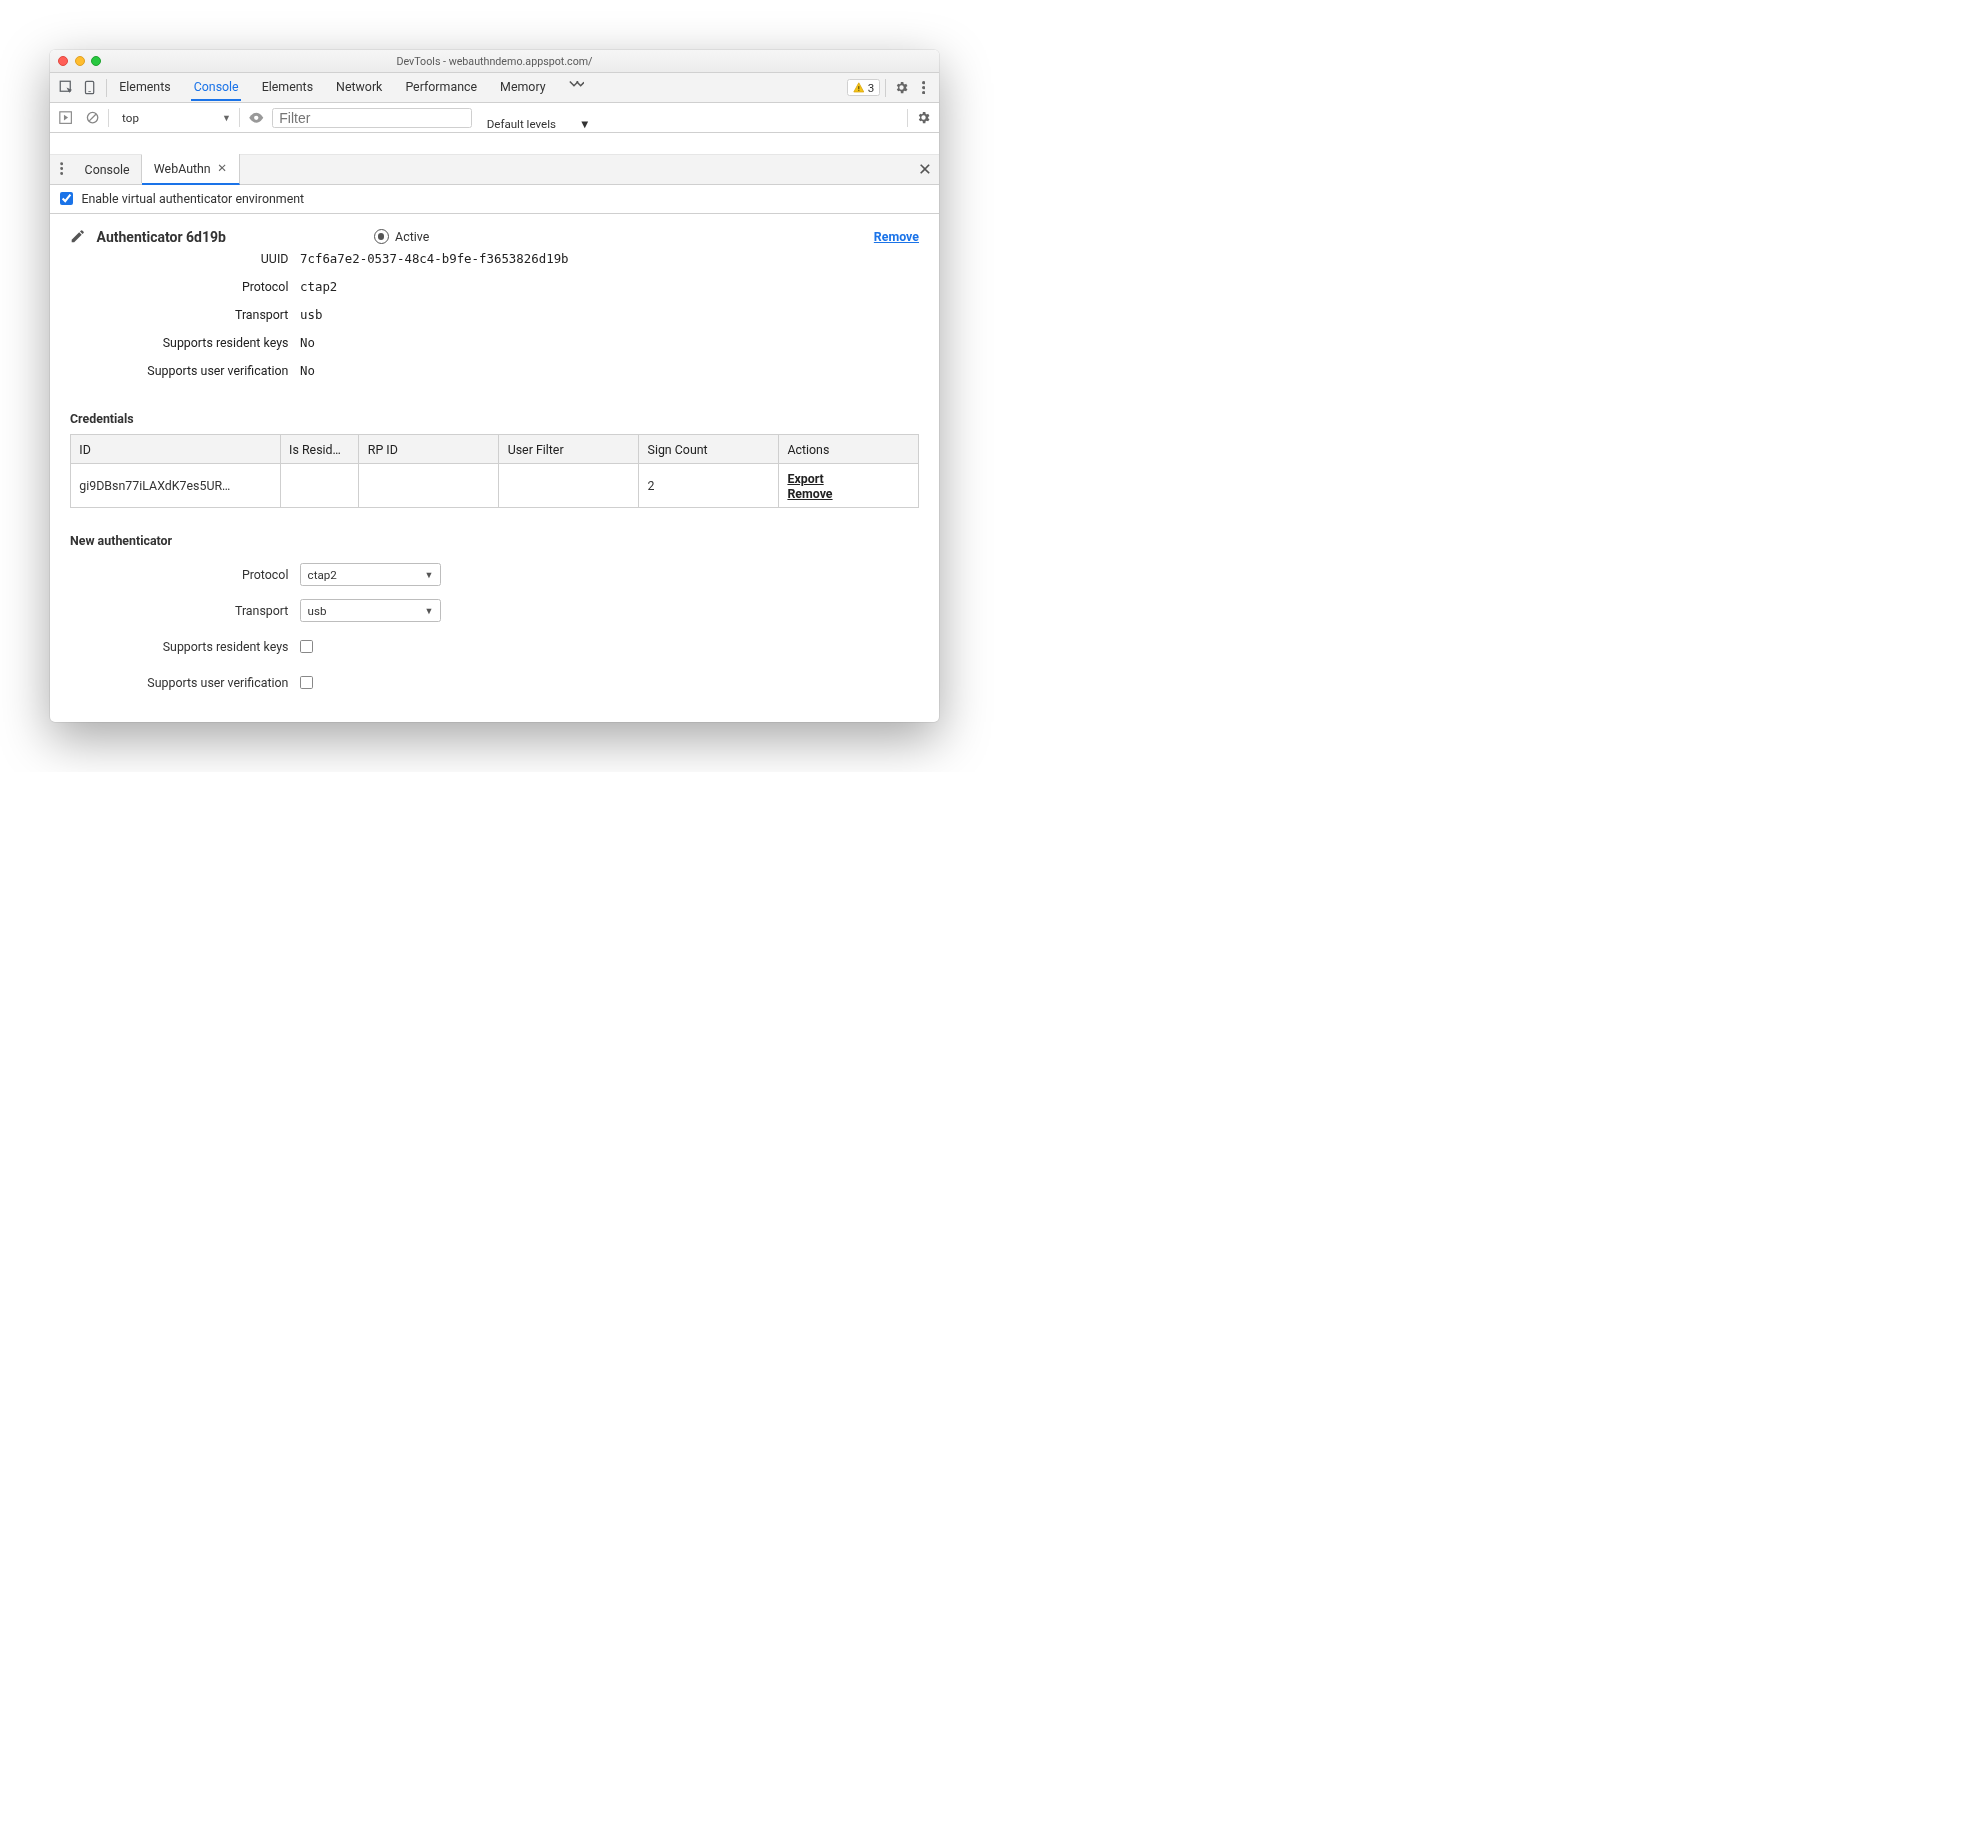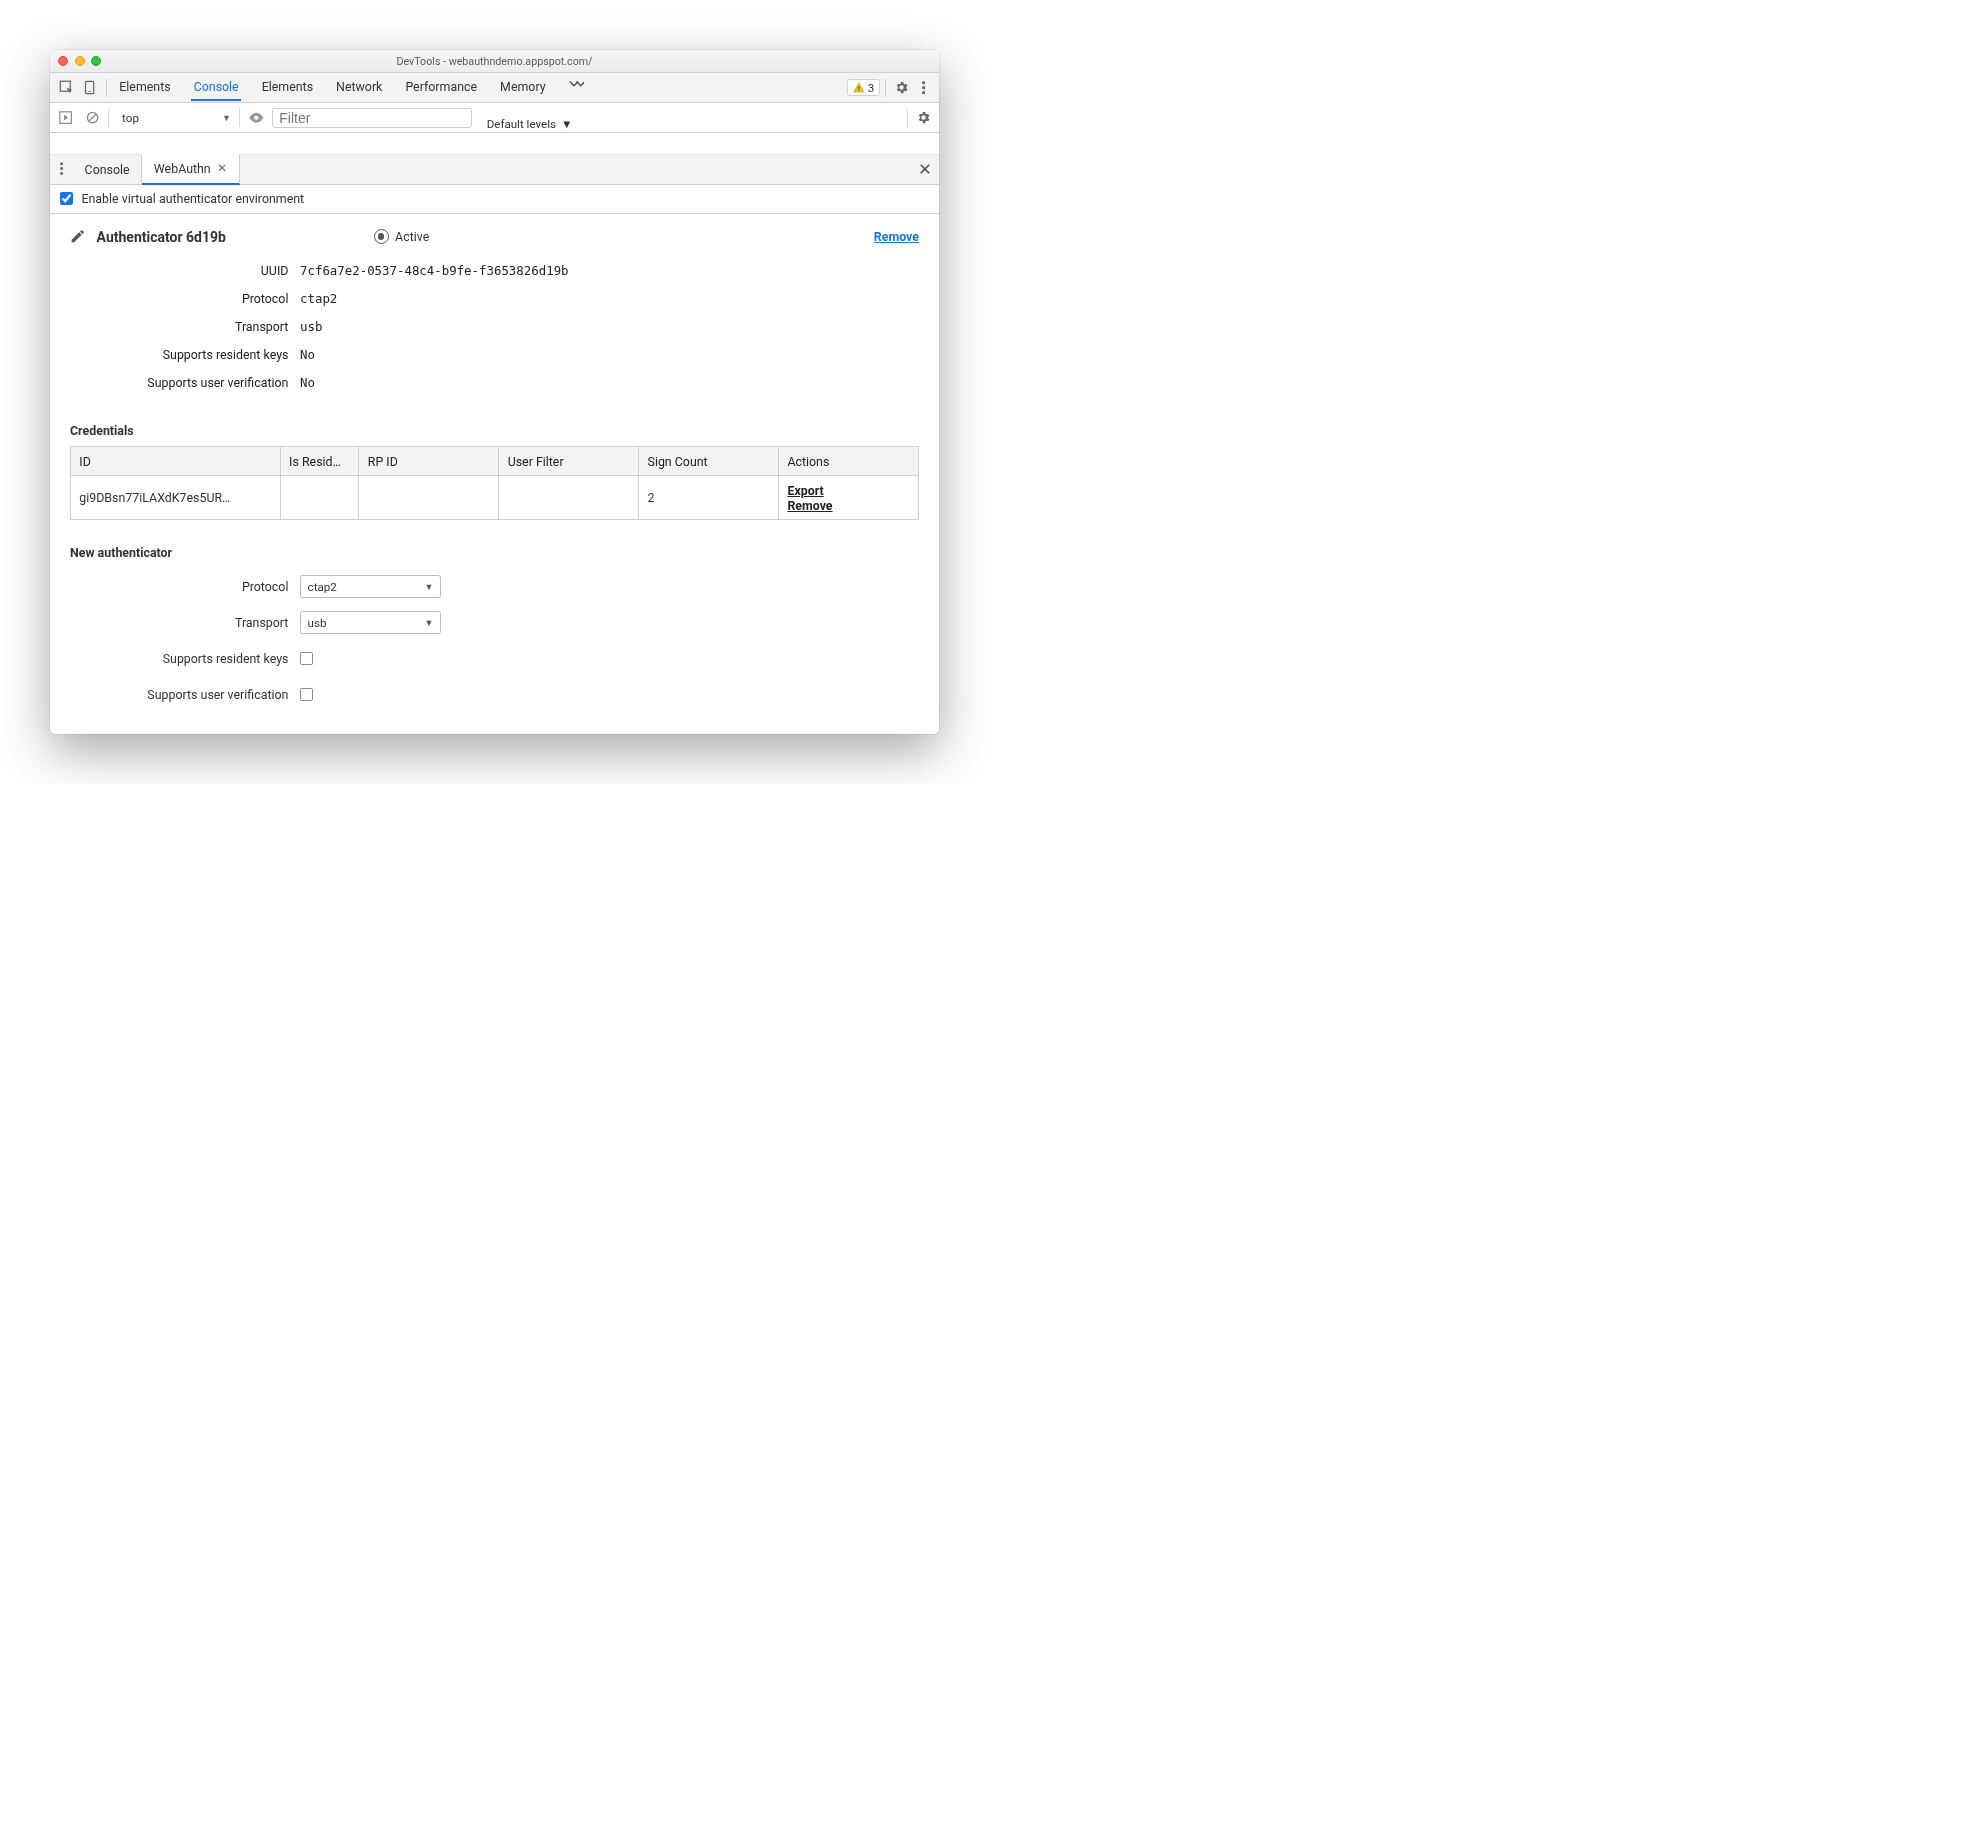--- a/index.html
+++ b/index.html
@@ -46,21 +46,21 @@
 .gear,.kebab { width:21.5px; height:21.5px; display:flex; align-items:center; justify-content:center; color:#666; }
 .consolebar {
   display:flex; align-items:center; height:30px; padding:0 5px;
   border-bottom:0.8px solid #cfcfcf; font-size:11.6px; color:#333; gap:5px;
 }
 .consolebar .icon-btn { width:21.5px; height:21.5px; display:flex; align-items:center; justify-content:center; color:#6a6a6a; }
 .ctxsel { display:flex; align-items:center; gap:83px; padding:2.5px 8.3px; border-right:0.8px solid #d8d8d8; }
 .ctxsel .arrow { font-size:9px; color:#666; }
 .eye { color:#888; width:21.5px; display:flex; justify-content:center; }
 .filter { border:0.8px solid #cfcfcf; border-radius:2.5px; height:20px; width:200px; padding:0 6.6px; font-size:14px; color:#777; background:#fff; }
-.levels { margin-left:10px; color:#333; display:flex; align-items:center; gap:5px;margin-top:12px; }
+.levels { margin-left:10px; color:#333; display:flex; align-items:center; gap:23px;margin-top:12px; }
 .drawer-tabs {
   display:flex; align-items:center; height:30px; border-bottom:0.8px solid #cfcfcf;
   background:#f3f3f3; font-size:12.4px;
 }
 .drawer-tabs .kebab2 { width:23px; display:flex; justify-content:center; color:#666; }
 .dtab { padding:6.6px 11.6px; border-right:0.8px solid #cfcfcf; background:#f3f3f3; color:#333; display:flex; align-items:center; gap:6.6px; cursor:pointer; }
 .dtab.active { background:#fff; border-bottom:2.5px solid #1a73e8; margin-bottom:-0.8px; }
 .dtab .x { color:#666; font-size:11.6px; }
 .drawer-tabs .spacer { flex:1; }
 .drawer-tabs .close { width:28px; text-align:center; color:#555; font-size:16.5px; cursor:pointer; }
@@ -70,21 +70,21 @@
 }
 .chk { width:13.2px; height:13.2px; accent-color:#1a73e8; }
 .panel { padding:15px 20px 21.5px; font-size:12.4px; color:#333; position:relative; }
 .auth-head { display:flex; align-items:center; gap:11.6px; }
 .pencil { color:#555; }
 .auth-title { font-weight:700; font-size:14px; }
 .active-wrap { display:flex; align-items:center; gap:6.6px; margin-left:136px; }
 .radio-outer { width:15px; height:15px; border:1.7px solid #555; border-radius:50%; display:flex; align-items:center; justify-content:center; }
 .radio-inner { width:6.6px; height:6.6px; background:#555; border-radius:50%; }
 .remove-link { margin-left:auto; color:#1a73e8; text-decoration:underline; font-weight:700; cursor:pointer; }
-.kv { margin-top:18px; }
+.kv { margin-top:6px; }
 .kv-row { display:flex; align-items:baseline; height:28px; }
 .kv-row .k { width:230px; text-align:right; padding-right:11.6px; color:#222; }
 .kv-row .v { font-family:ui-monospace,Menlo,Consolas,monospace; color:#222; }
 .section-title { font-weight:700; margin-top:20px; margin-bottom:8.3px; }
 table.cred { width:100%; border-collapse:collapse; font-size:12.4px; }
 table.cred th, table.cred td { border:0.8px solid #cfcfcf; padding:6.6px 8.3px; text-align:left; font-weight:400; }
 table.cred th { background:#f3f3f3; color:#222; }
 .col-id{width:24%} .col-res{width:9%} .col-rp{width:16%} .col-uh{width:16%} .col-sc{width:16%} .col-ac{width:16%}
 .actions-cell { text-align:right; }
 .actions-cell a { display:block; color:#222; text-decoration:underline; font-weight:700; cursor:pointer; }

